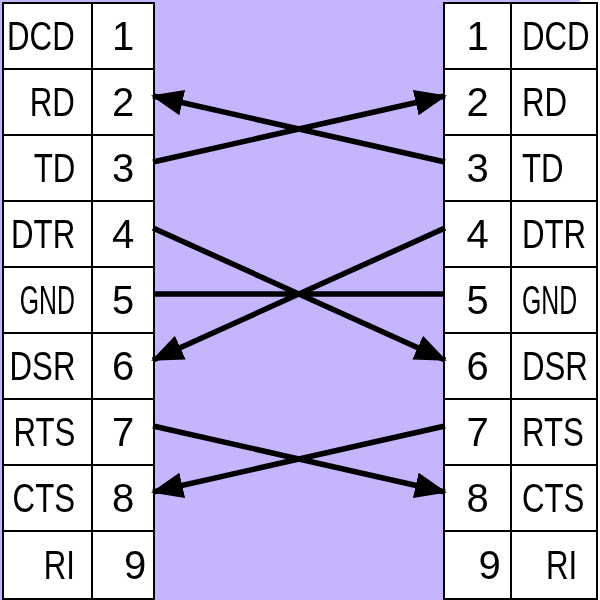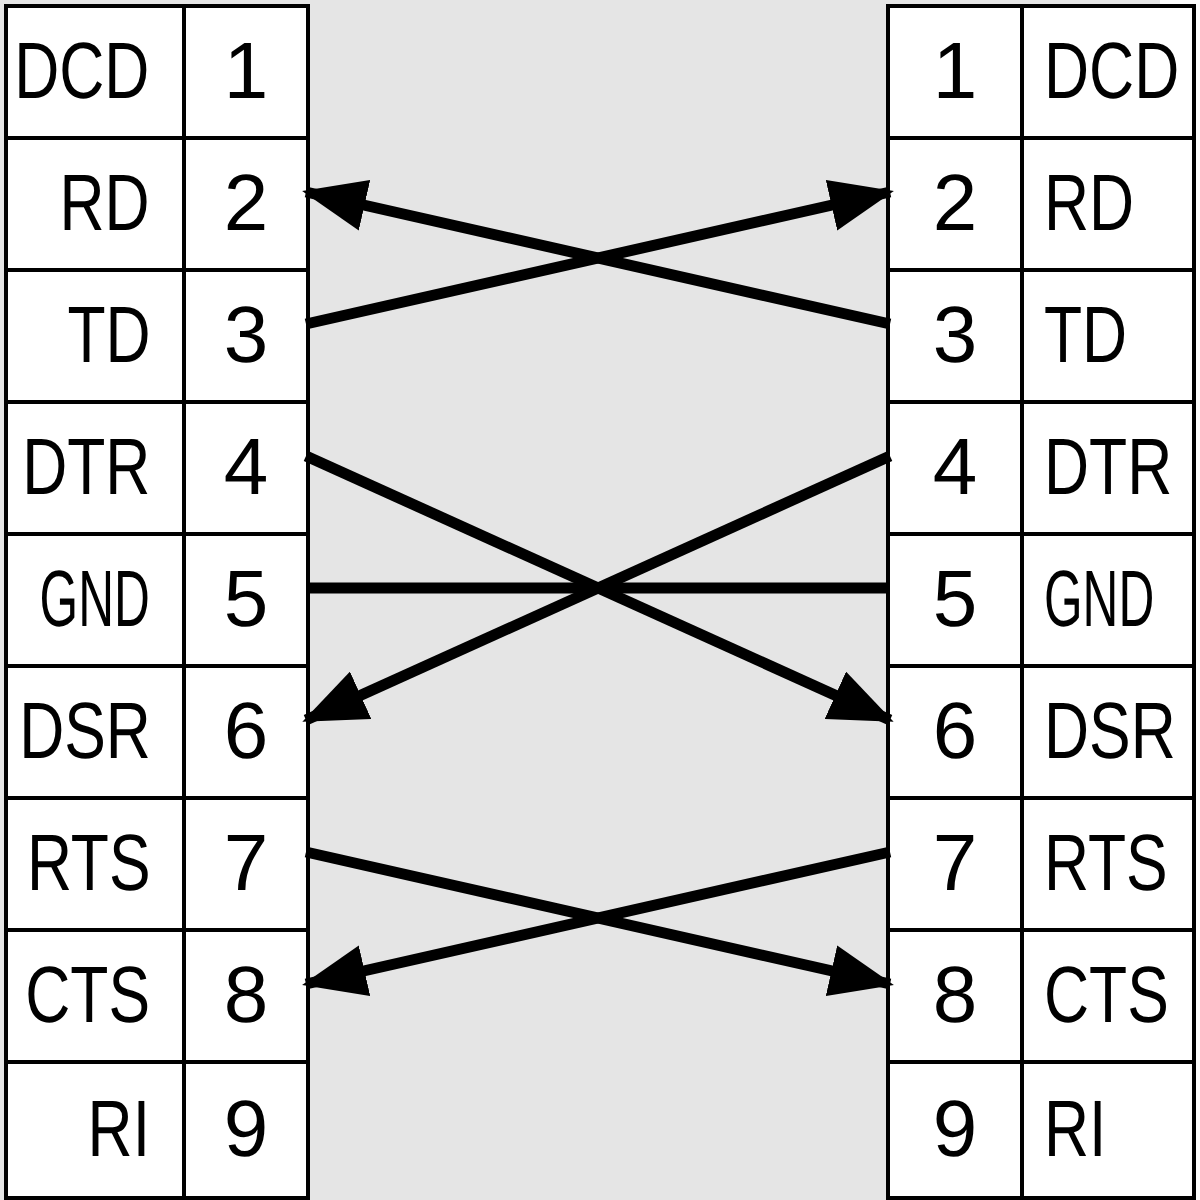--- a/index.html
+++ b/index.html
@@ -6,21 +6,21 @@
   html, body { width: 600px; height: 600px; }
   body {
     font-family: "Liberation Sans", "DejaVu Sans", sans-serif;
     background: #ffffff;
     overflow: hidden;
   }
   .stage {
     position: relative;
     width: 580px;
     height: 600px;
-    background: #e5e5e5;
+    background: #c4b5fd;
     padding-left: 38px;
   }
   .pin-table {
     position: absolute;
     top: 2px;
     display: grid;
     grid-template-rows: repeat(9, 66px);
     border: 2px solid #000;
     background: #fff;
   }
@@ -28,21 +28,21 @@
   .tbl-right { left: 443px; grid-template-columns: 67px 84px; }
   .cell {
     display: flex;
     align-items: center;
     border-right: 2px solid #000;
     border-bottom: 2px solid #000;
     overflow: visible;
     white-space: nowrap;
   }
   .cell:nth-child(2n)   { border-right: none; }
-  .cell:nth-child(n+17) { border-bottom: none; }
+  .cell:nth-child(n+17) { border-bottom: none; margin-left: 24px; }
   .tbl-left  .sig { justify-content: flex-end;  padding-right: 16px; }
   .tbl-left  .num { justify-content: center; }
   .tbl-right .num { justify-content: center; }
   .tbl-right .sig { justify-content: flex-start; padding-left: 10px; }
   .pin-label {
     font-size: 40px;
     color: #000;
     transform: scaleX(0.78);
   }
   .tbl-left  .pin-label { transform-origin: right center; }

